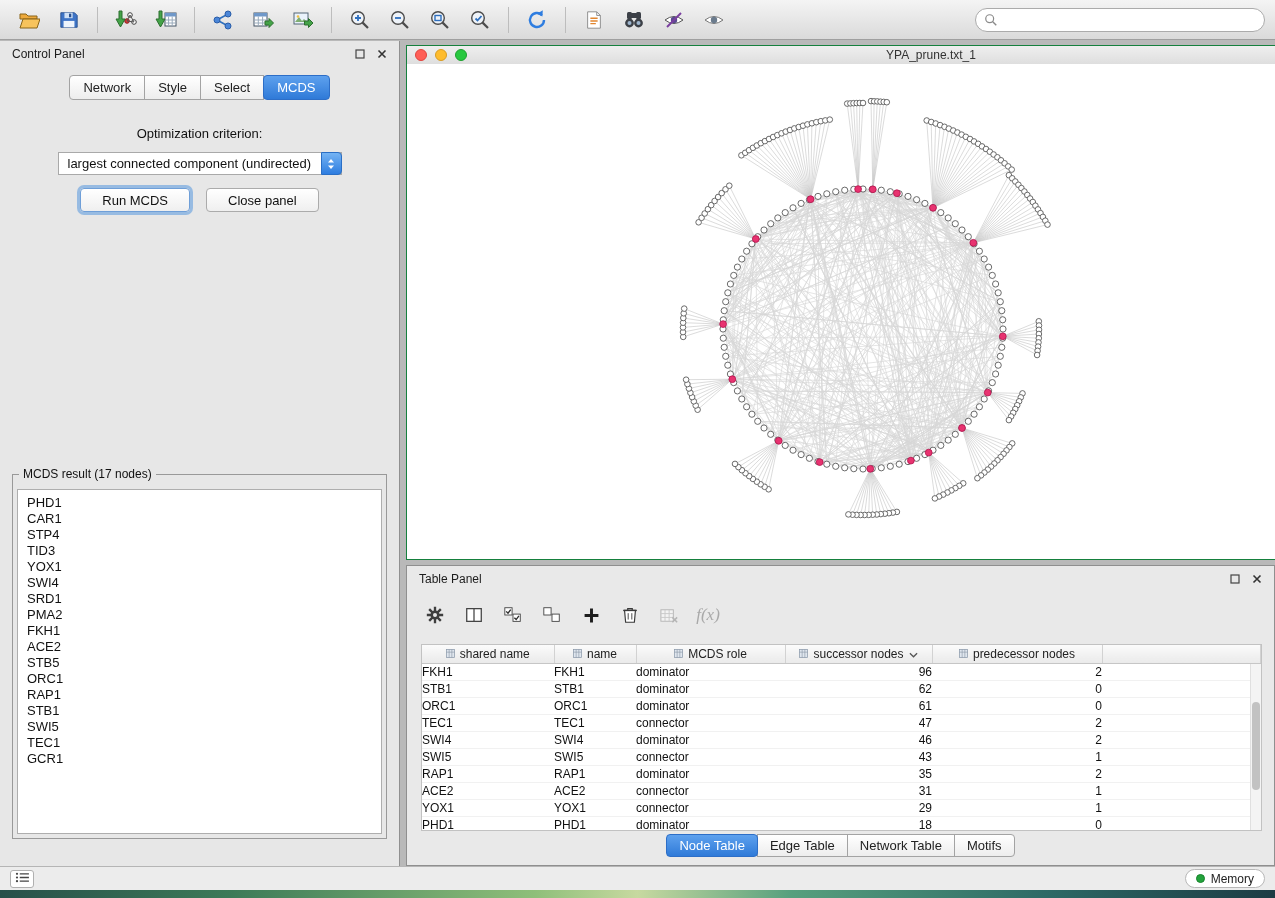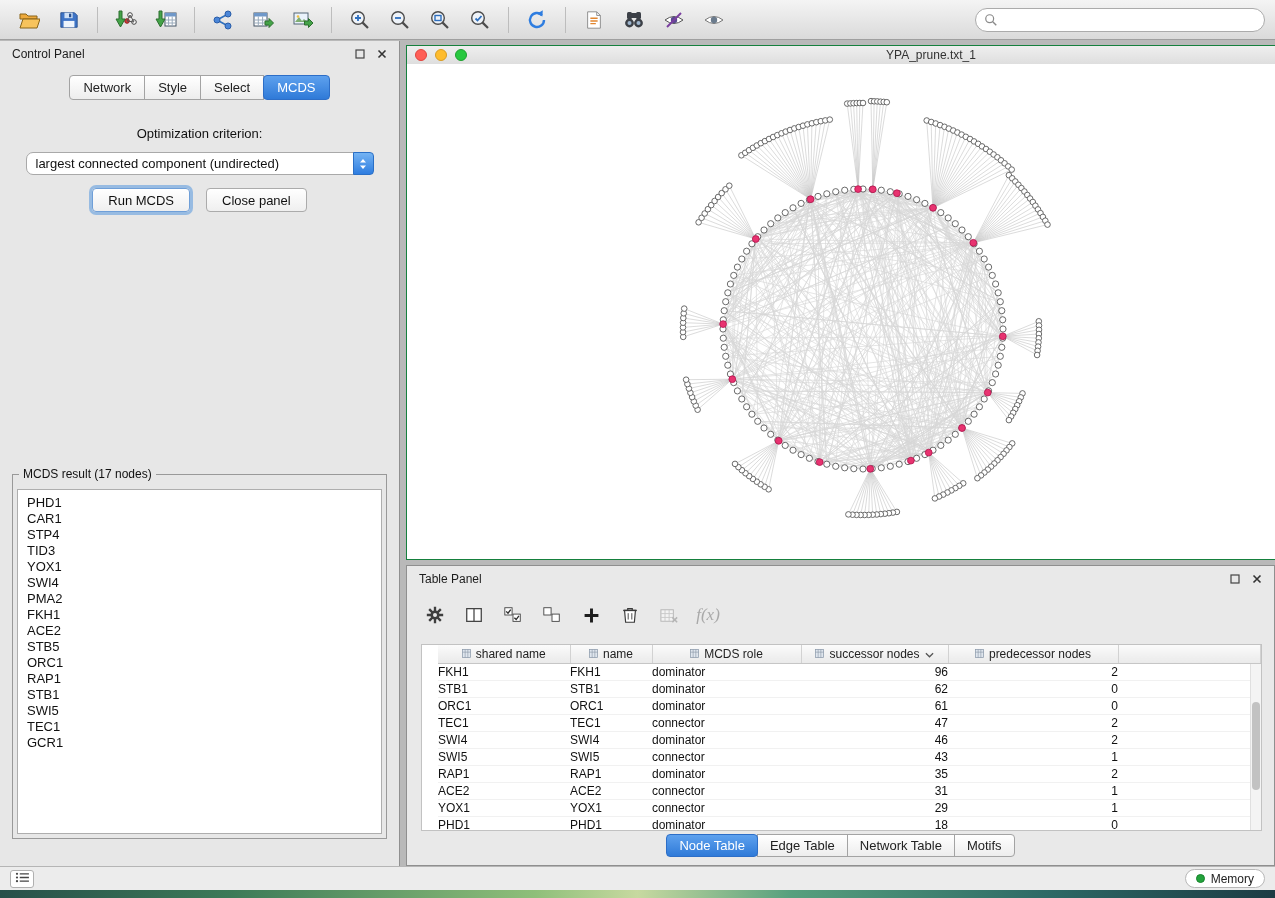--- a/index.html
+++ b/index.html
@@ -30,28 +30,28 @@
   .control-panel{position:absolute;left:0;top:41px;width:400px;bottom:32px;
     background:#e7e7e7;border-right:1px solid #909090;box-sizing:border-box;}
   .cp-tabs{display:flex;justify-content:center;margin-top:8px;}
   .cp-tab{padding:4px 13px;font-size:13px;color:#222;background:linear-gradient(#ffffff,#ededed);
     border:1px solid #a3a3a3;margin-left:-1px;cursor:pointer;}
   .cp-tab:first-child{border-radius:4px 0 0 4px;margin-left:0;}
   .cp-tab:last-child{border-radius:0 4px 4px 0;}
   .cp-tab.active{background:linear-gradient(#5ea1ee,#2f7ad8);color:#fff;border-color:#2d6ec7;
     border-radius:4px;position:relative;z-index:1;}
   .opt-label{text-align:center;margin-top:26px;font-size:13px;color:#111;}
-  .select{margin:11px auto 12px;width:348px;height:23px;background:#fff;border:1px solid #a9a9a9;
-    border-radius:7px;display:flex;align-items:center;font-size:13px;color:#111;
+  .select{margin:11px auto 12px;width:284px;height:23px;background:#fff;border:1px solid #a9a9a9;
+    border-radius:0;display:flex;align-items:center;font-size:13px;color:#111;
     padding-left:9px;box-sizing:border-box;position:relative;cursor:pointer;}
   .select-cap{position:absolute;right:-1px;top:-1px;bottom:-1px;width:21px;
     background:linear-gradient(#74b3f3,#2e7de0);border-radius:0 4px 4px 0;
     display:flex;align-items:center;justify-content:center;border:1px solid #2a6fc6;box-sizing:border-box;}
   .btn-row{display:flex;justify-content:center;gap:16px;margin-top:13px;}
-  .pbtn{height:24px;padding:0 15px;font-size:13px;color:#111;cursor:pointer;
+  .pbtn{height:24px;padding:0 21px;font-size:13px;color:#111;cursor:pointer;
     background:linear-gradient(#ffffff,#efefef);border:1px solid #ababab;border-radius:4px;
     font-family:"Liberation Sans",sans-serif;}
   .pbtn.focused{box-shadow:0 0 0 3px rgba(98,158,224,.6);border-color:#6f9fd8;}
   .mcds-fieldset{position:absolute;left:12px;right:12px;top:426px;bottom:27px;
     border:1px solid #999;margin:0;padding:0;}
   .mcds-fieldset legend{font-size:12px;color:#111;padding:0 4px;margin-left:6px;}
   .result-list{position:absolute;left:4px;right:4px;top:8px;bottom:4px;background:#fff;
     border:1px solid #aeaeae;overflow:hidden;padding:5px 0 0 9px;box-sizing:border-box;}
   .result-item{font-size:13px;line-height:16px;color:#111;cursor:default;}
 
@@ -69,21 +69,21 @@
 
   
   .table-panel{position:absolute;left:406px;top:565px;width:869px;bottom:32px;
     background:#e9e9e9;border:1px solid #8f8f8f;box-sizing:border-box;}
   .tp-toolbar{display:flex;align-items:center;gap:7px;padding:8px 6px 6px 12px;}
   .tp-btn{width:32px;height:30px;border:none;background:transparent;border-radius:4px;
     display:flex;align-items:center;justify-content:center;cursor:pointer;padding:0;}
   .tp-btn.disabled{cursor:default;}
   .fx-label{font-family:"Liberation Serif",serif;font-style:italic;font-size:17px;color:#a9a9a9;}
   .table-wrap{position:absolute;left:14px;right:12px;top:78px;bottom:34px;background:#fff;
-    border:1px solid #c2c2c2;box-sizing:border-box;overflow:hidden;padding-left:16px;}
+    border:1px solid #c2c2c2;box-sizing:border-box;overflow:hidden;}
   table.data{border-collapse:collapse;table-layout:fixed;width:100%;}
   table.data th{height:18px;background:linear-gradient(#fbfbfb,#eaeaea);border-right:1px solid #d2d2d2;
     border-bottom:1px solid #c6c6c6;font-size:12px;font-weight:normal;color:#222;padding:0;cursor:pointer;}
   table.data th .th-inner{display:flex;align-items:center;justify-content:center;gap:5px;}
   table.data td{height:16px;font-size:12px;color:#111;padding:0;white-space:nowrap;overflow:hidden;
     border-bottom:1px solid #f1f1f1;cursor:default;}
   td.cell-name{padding-left:14px;}
   td.cell-role{padding-left:8px;}
   td.cell-num{text-align:right;padding-right:14px;}
   .vscroll{position:absolute;top:19px;right:0;bottom:0;width:10px;background:#f4f4f4;
@@ -322,20 +322,21 @@
     </div>
     <fieldset class="mcds-fieldset">
       <legend>MCDS result (17 nodes)</legend>
       <div class="result-list">
           <div class="result-item">PHD1</div>
           <div class="result-item">CAR1</div>
           <div class="result-item">STP4</div>
           <div class="result-item">TID3</div>
           <div class="result-item">YOX1</div>
           <div class="result-item">SWI4</div>
+          <div class="result-item">SRD1</div>
           <div class="result-item">PMA2</div>
           <div class="result-item">FKH1</div>
           <div class="result-item">ACE2</div>
           <div class="result-item">STB5</div>
           <div class="result-item">ORC1</div>
           <div class="result-item">RAP1</div>
           <div class="result-item">STB1</div>
           <div class="result-item">SWI5</div>
           <div class="result-item">TEC1</div>
           <div class="result-item">GCR1</div>

